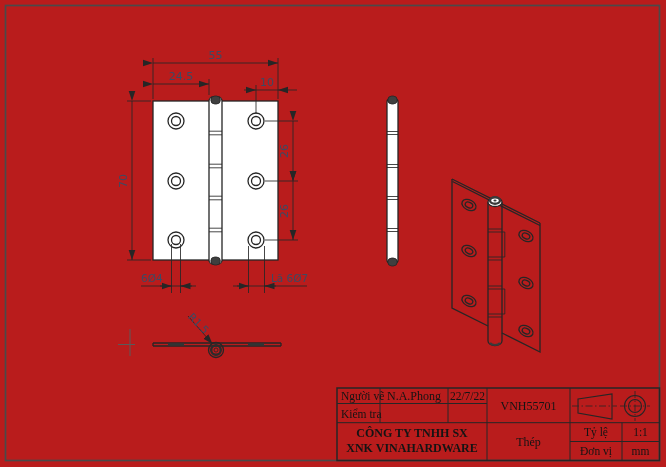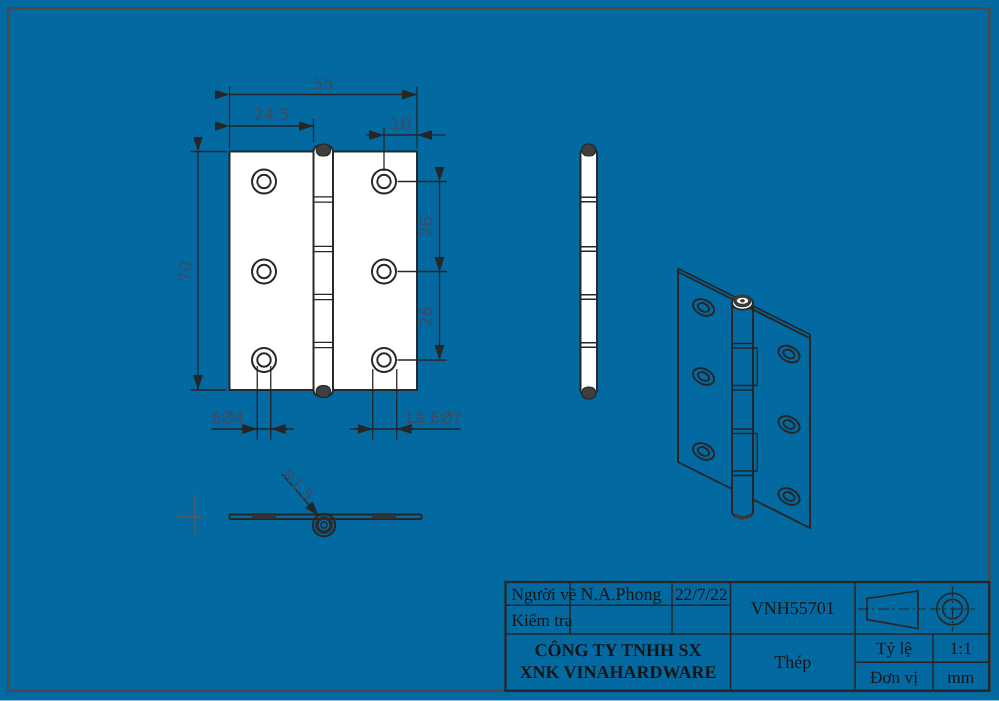--- a/index.html
+++ b/index.html
@@ -1,16 +1,16 @@
 <!DOCTYPE html>
 <html><head>
 <meta charset="utf-8">
 <style>
   html,body{margin:0;padding:0;background:#fff;}
-  .sheet{position:relative;width:666px;height:467px;background:#0369a1;overflow:hidden;
+  .sheet{position:relative;width:666px;height:467px;background:#b91c1c;overflow:hidden;
          font-family:"Liberation Sans",sans-serif;}
   svg{position:absolute;top:0;left:0;}
   .ln{stroke:#262626;stroke-width:1.3;fill:none;}
   .lnthin{stroke:#262626;stroke-width:0.85;fill:none;}
   .white{fill:#ffffff;}
   .cap{fill:#3f3f3f;stroke:#262626;stroke-width:0.8;}
   .dimtxt{font-family:"DejaVu Sans",sans-serif;font-size:11px;fill:#3d4a63;}
   .dimtxt-sm{font-family:"DejaVu Sans",sans-serif;font-size:10.5px;fill:#3d4a63;}
   .tbline{stroke:#262626;stroke-width:1;fill:none;}
   .tbthick{stroke:#262626;stroke-width:1.5;fill:none;}

